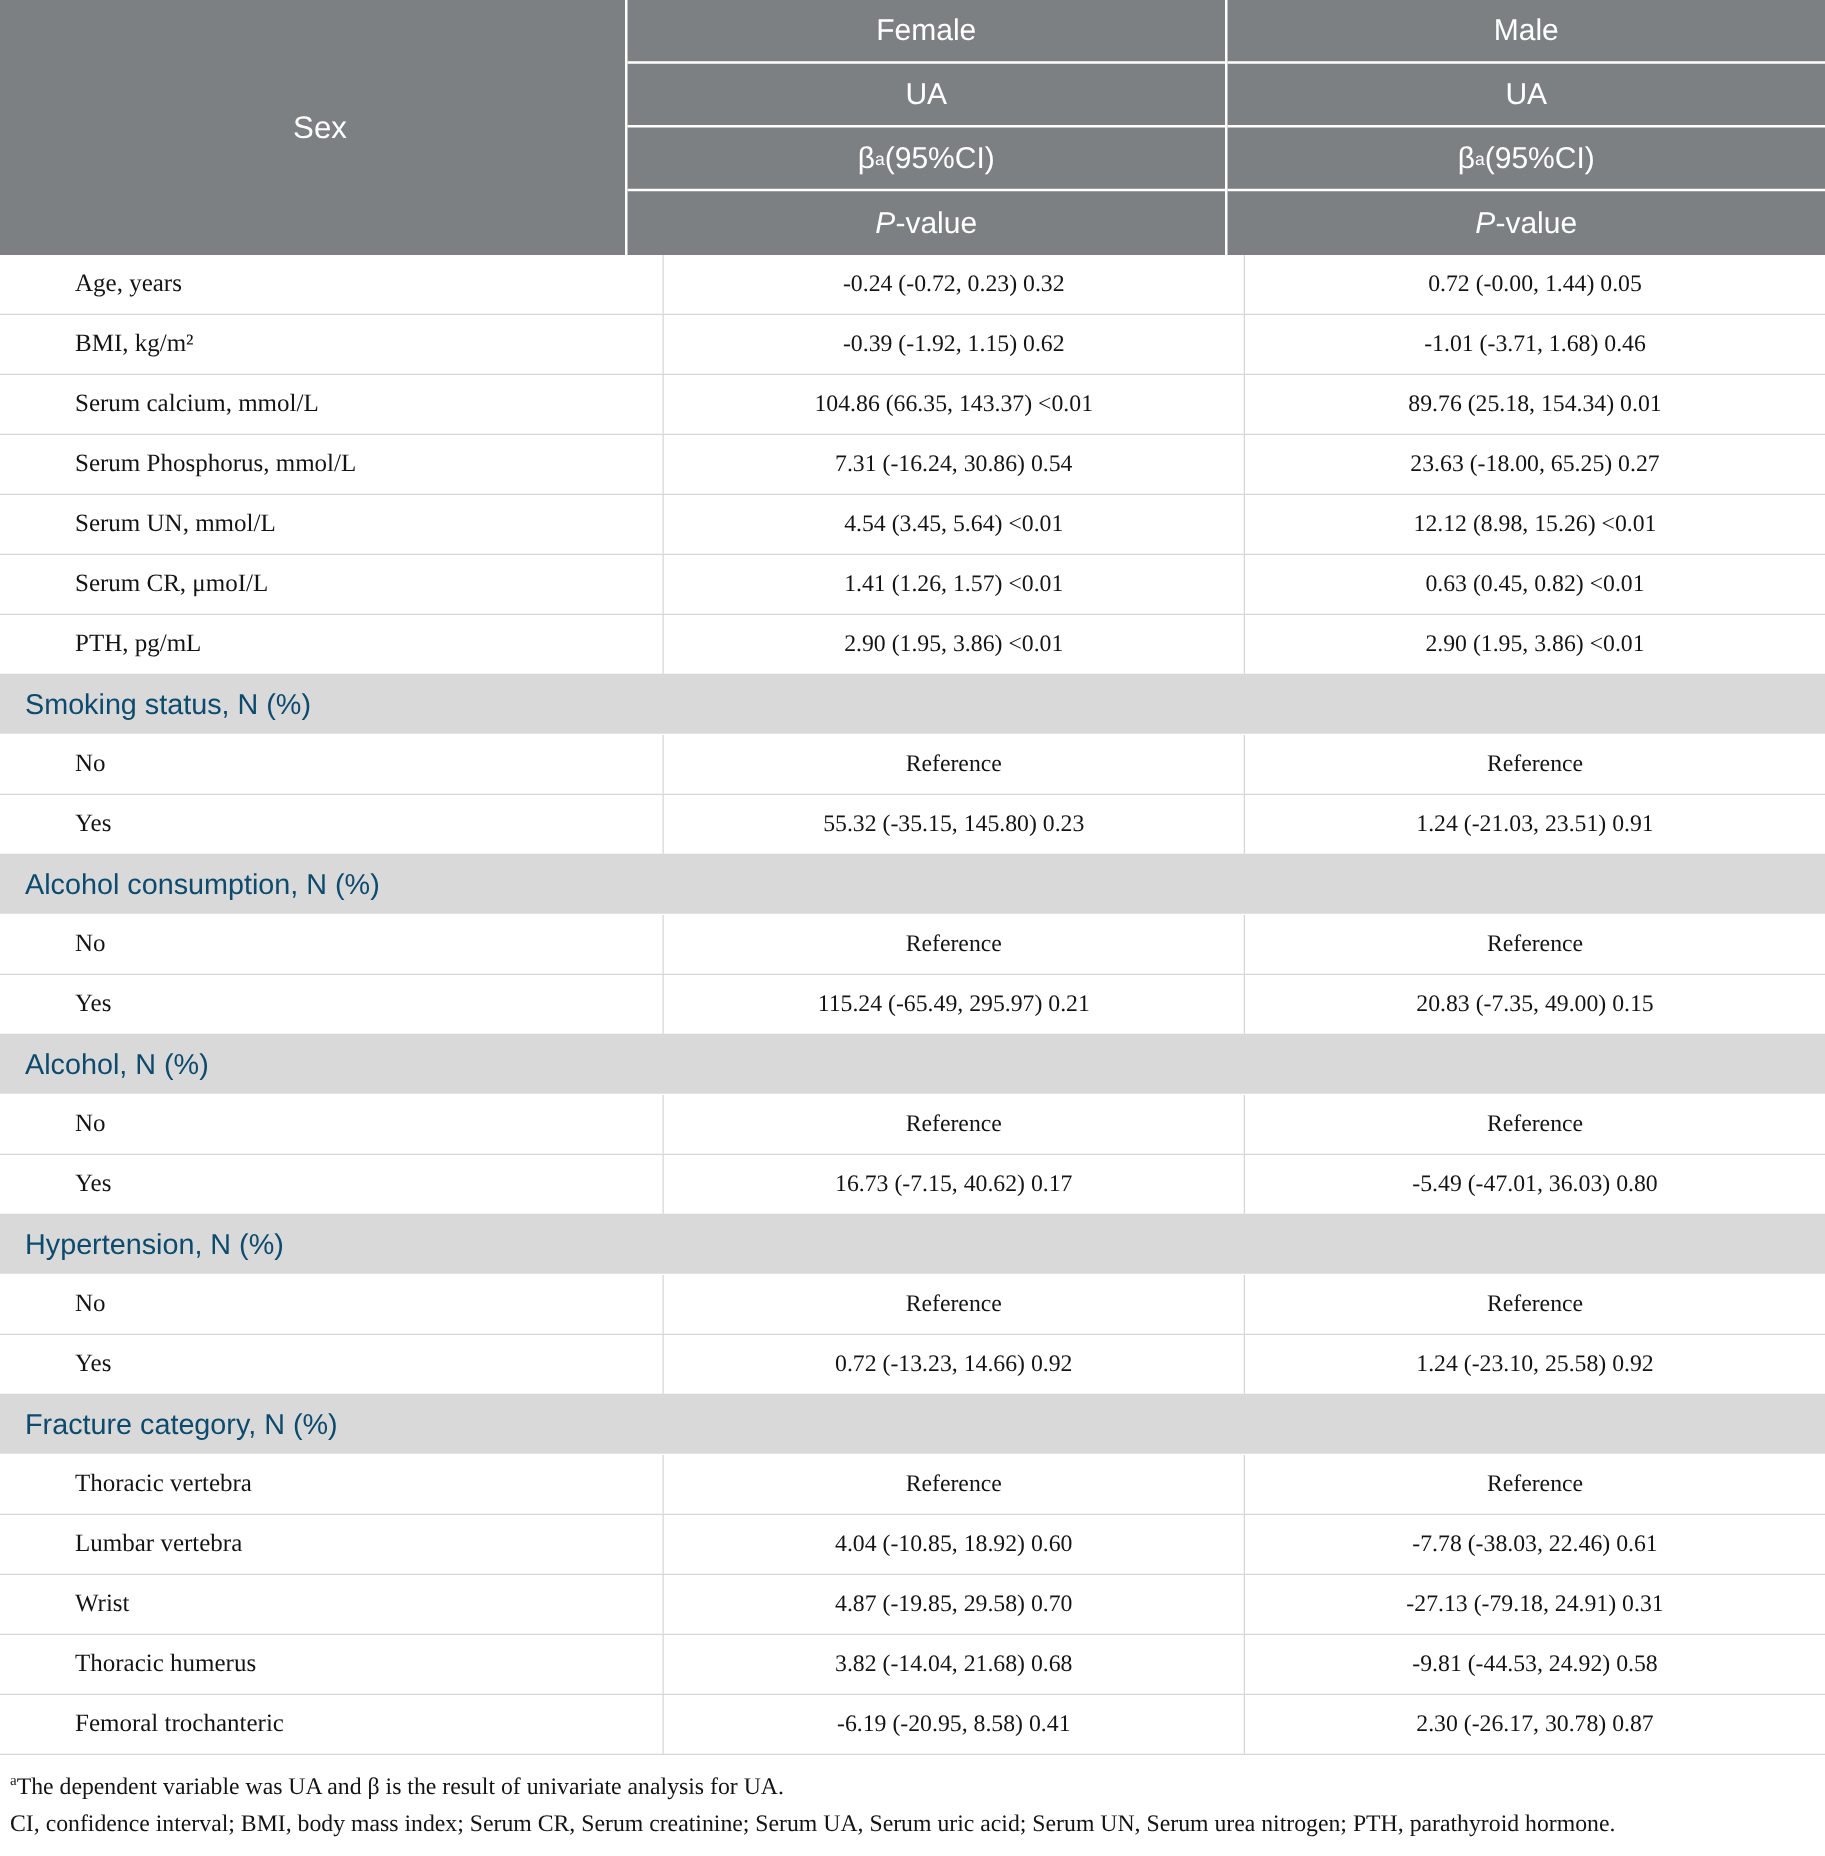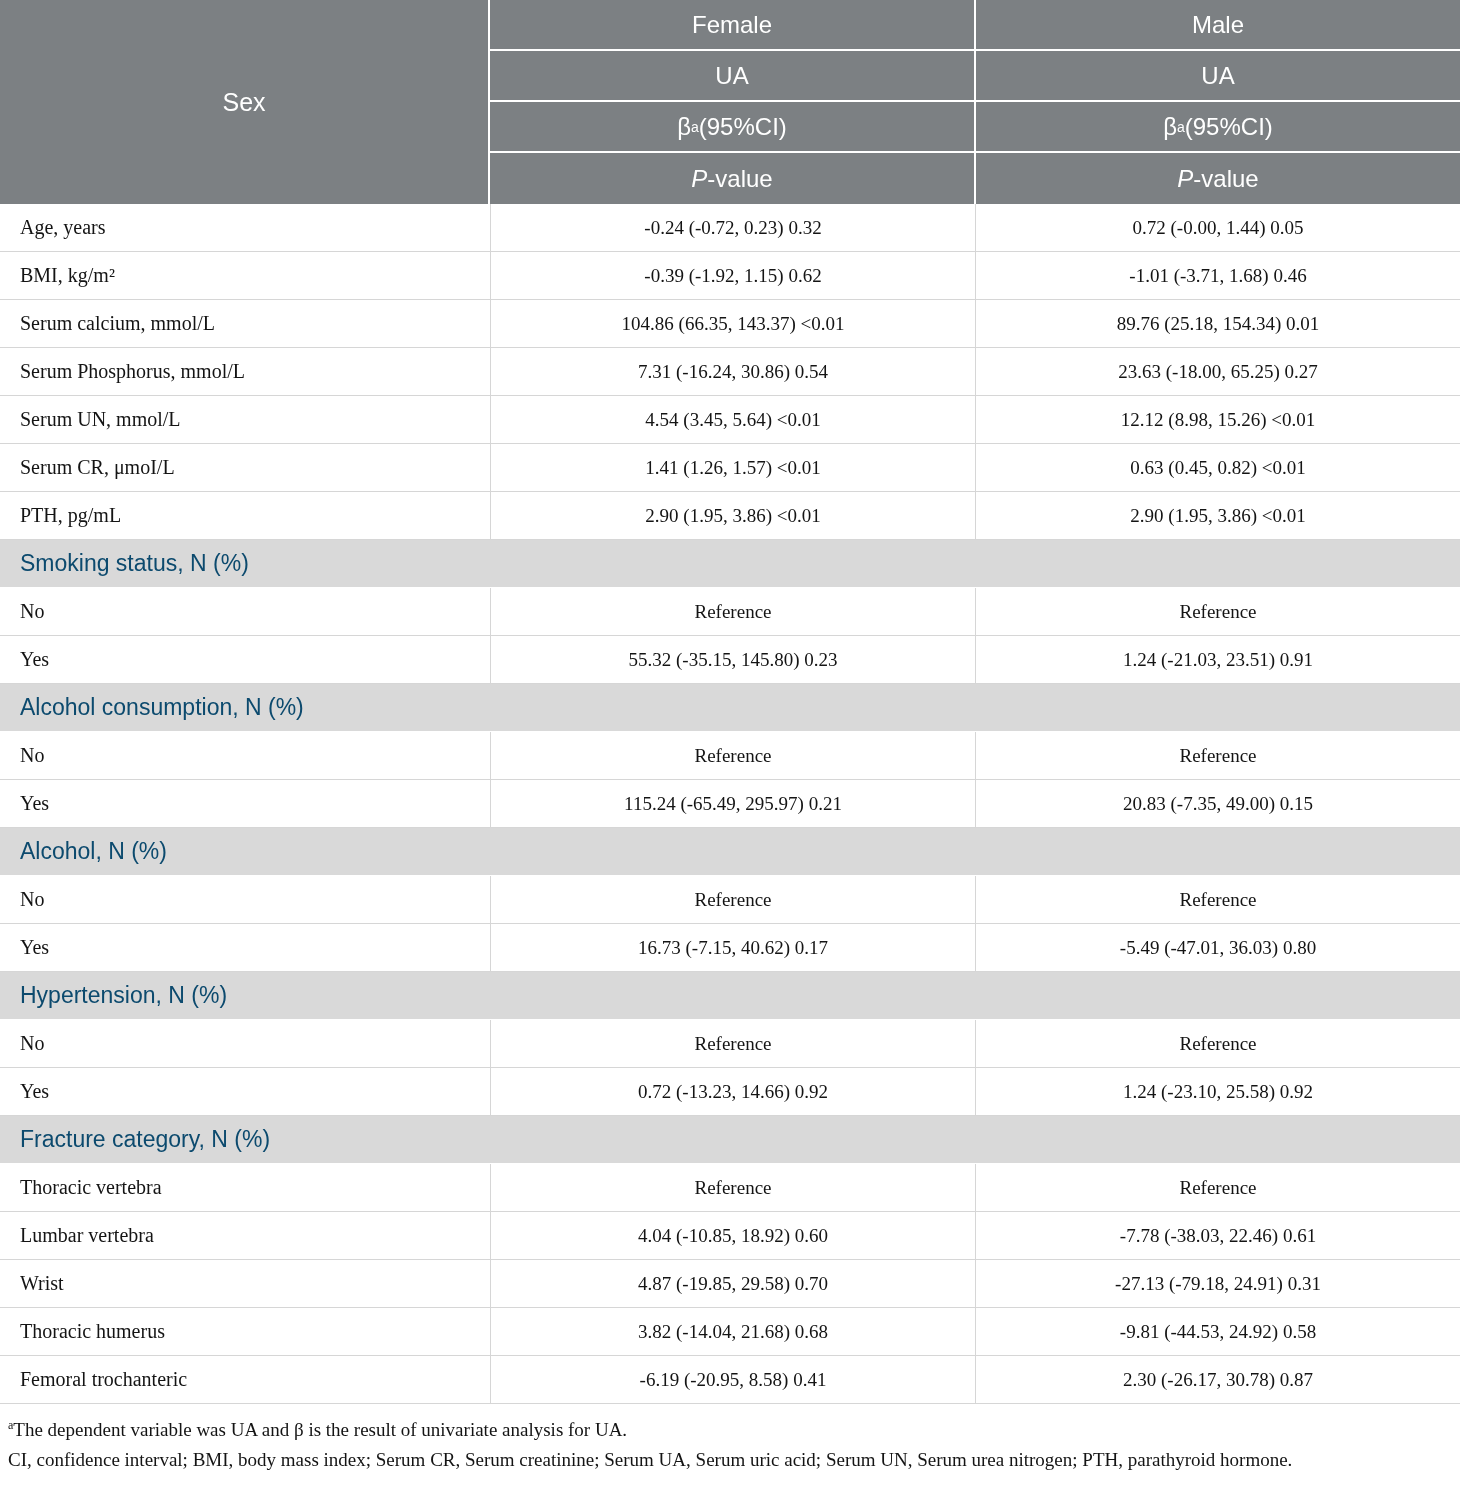--- a/index.html
+++ b/index.html
@@ -22,34 +22,35 @@
     display:flex;
     background:var(--header-bg);
     color:var(--header-text);
     font-family:"Liberation Sans", sans-serif;
   }
   .sex-cell{
     width:490px;
     display:flex;align-items:center;justify-content:center;
     font-size:25px;
     border-right:2px solid #fff;
+    margin-left:12px;
   }
   .hgroup{flex:1;display:flex;flex-direction:column;}
   .hgroup-male{border-left:2px solid #fff;}
   .hcell{
     height:51px;
     display:flex;align-items:center;justify-content:center;
     font-size:24px;
     border-bottom:2px solid #fff;
   }
   .hcell:last-child{border-bottom:none;}
   .hcell sup{font-size:14px;line-height:1;}
   .it{font-style:italic;}
   
-  .row{min-height:48px;}
+  .row{min-height:48px;padding-left:40px;}
   .data-row{display:flex;border-bottom:1px solid var(--border);}
   .label-cell{
     width:490px;
     padding-left:20px;
     display:flex;align-items:center;
     font-size:20px;
   }
   .value-cell{
     flex:1;
     display:flex;align-items:center;justify-content:center;

